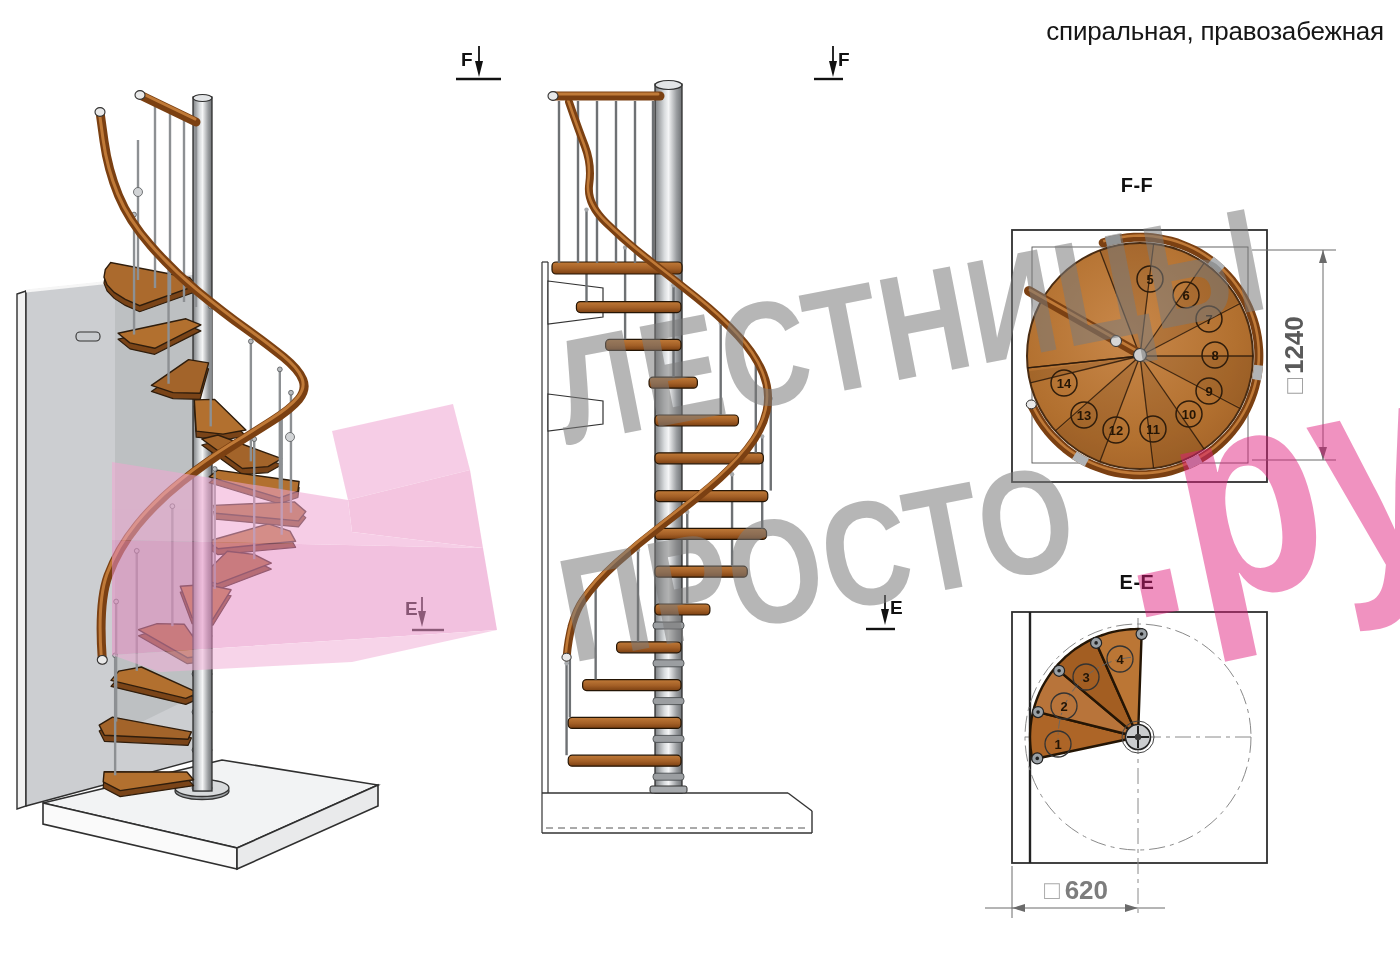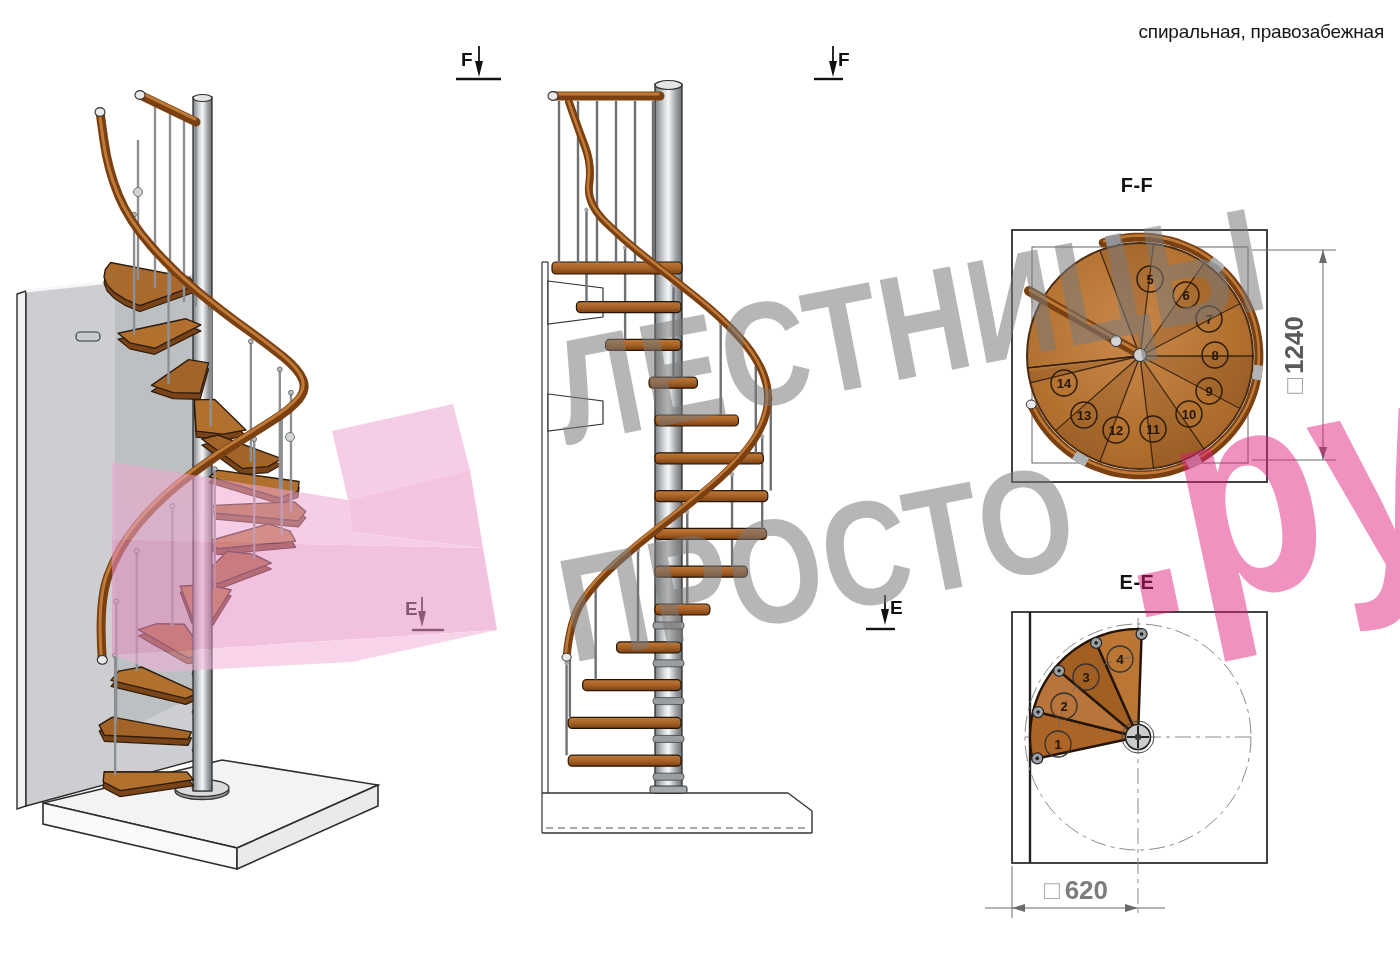--- a/index.html
+++ b/index.html
@@ -1,21 +1,21 @@
 <!DOCTYPE html>
 <html><head>
 <meta charset="utf-8">
 <style>
   html,body{margin:0;padding:0;background:#ffffff;}
   body{width:1400px;height:961px;position:relative;overflow:hidden;
        font-family:"Liberation Sans",sans-serif;}
   .stage{position:absolute;left:0;top:0;width:1400px;height:961px;background:#fff;}
   svg.draw{position:absolute;left:0;top:0;}
   .hdr{position:absolute;top:20px;right:16px;text-align:center;
-       font-size:19px;line-height:23px;color:#161616;letter-spacing:-0.2px;}
+       font-size:26px;line-height:23px;color:#161616;letter-spacing:-0.2px;}
   .wm{position:absolute;left:0;top:0;width:1400px;height:961px;pointer-events:none;}
   .wm-text{position:absolute;font-weight:bold;white-space:nowrap;
            color:rgba(122,122,122,0.55);letter-spacing:2px;
            transform-origin:left top;line-height:1;}
   .wm1{left:542px;top:322px;font-size:148px;transform:rotate(-11deg) scaleX(.82);}
   .wm2{left:548px;top:540px;font-size:148px;transform:rotate(-11deg) scaleX(.82);}
   .wm3{left:1080px;top:382px;font-size:288px;color:rgba(223,28,124,0.48);
        transform:rotate(-12deg) scaleX(.82);}
   text{font-family:"Liberation Sans",sans-serif;}
   .mk{font-size:19px;font-weight:bold;fill:#111;}

